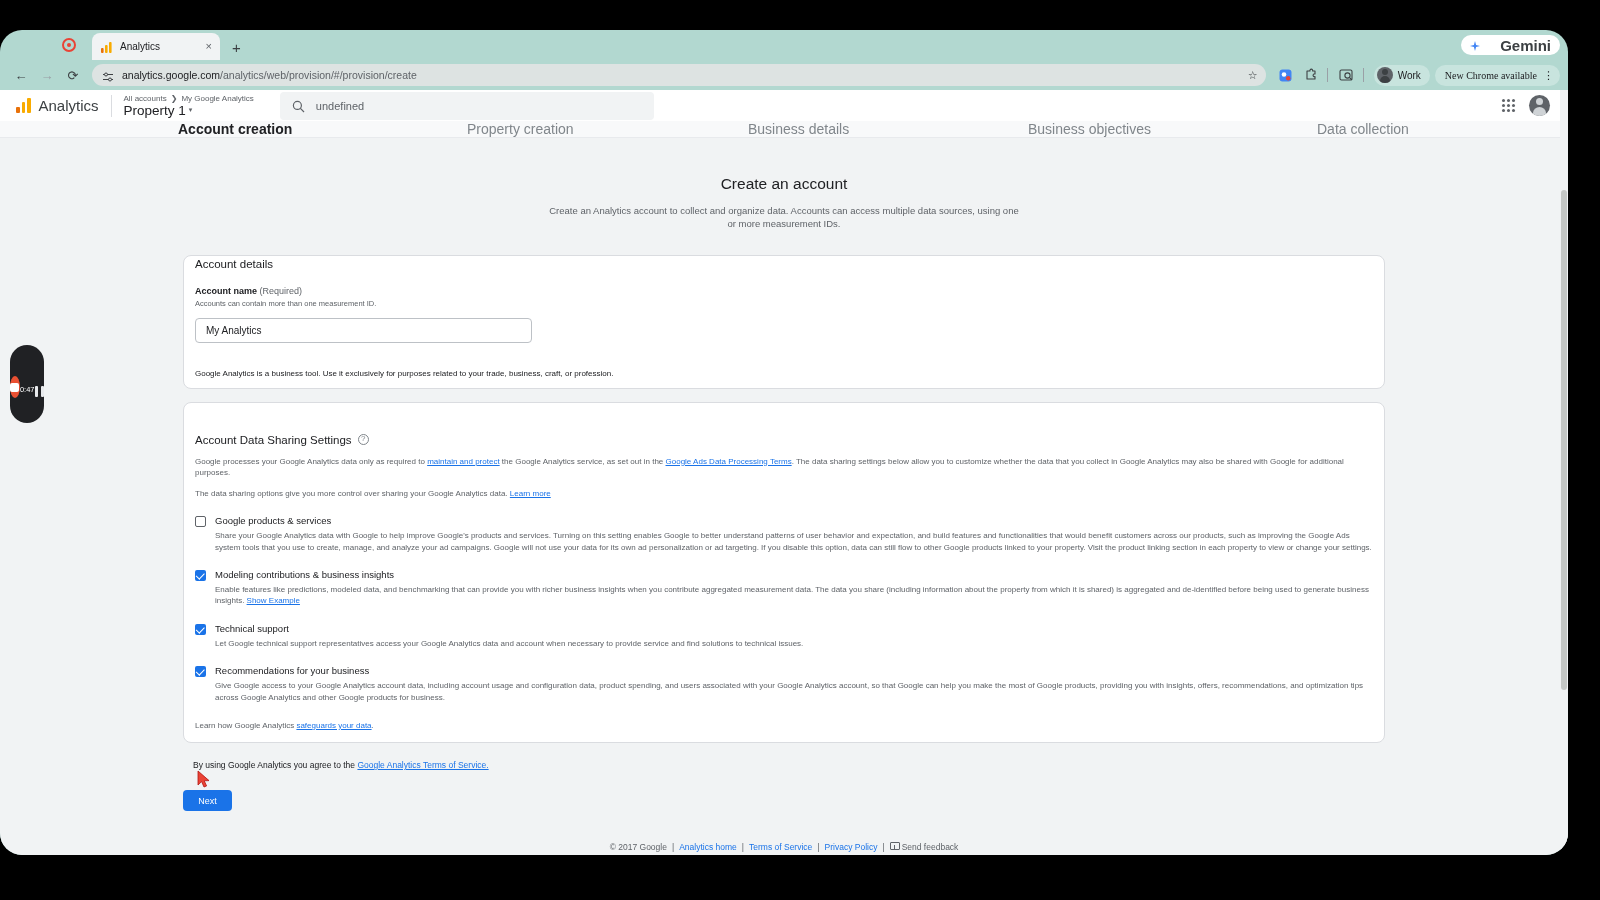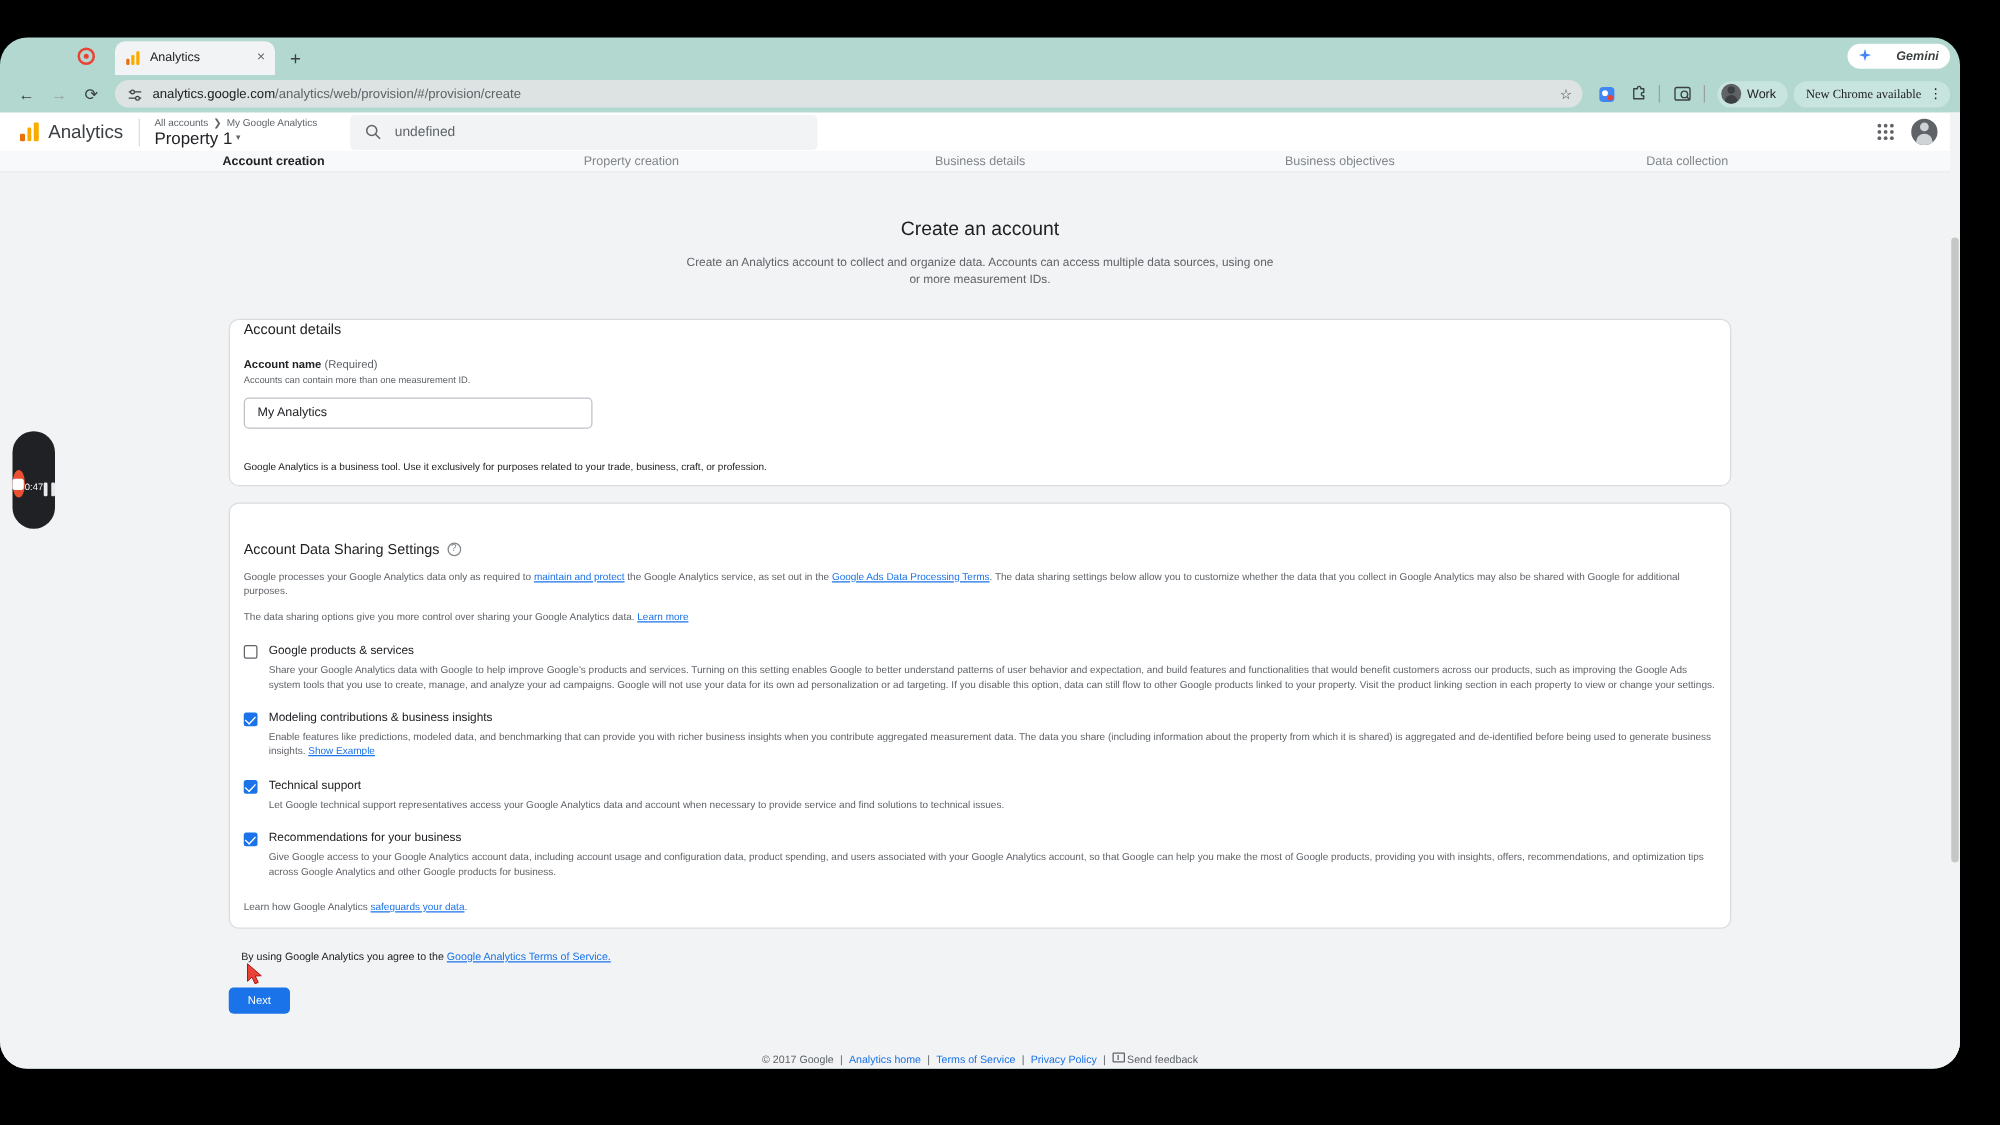--- a/index.html
+++ b/index.html
@@ -30,21 +30,21 @@
     width: 128px; height: 27px; background: #f1f3f4;
     border-radius: 8px 8px 0 0; padding: 0 8px; margin-left: 37px;
   }
   .tab-fav { width: 13px; height: 13px; position: relative; flex: 0 0 auto; }
   .tab-title { font-size: 10px; color: #202124; white-space: nowrap; overflow: hidden; flex: 1; }
   .tab-close { font-size: 11px; color: #5f6368; line-height: 1; }
   .new-tab { margin-left: 12px; font-size: 15px; color: #3c4043; margin-bottom: 4px; }
   .gemini-pill {
     position: absolute; right: 8px; top: 5px; height: 20px;
     background: #fff; border-radius: 10px; display: flex; align-items: center;
-    gap: 20px; padding: 0 9px; font-size: 10px; color: #3c4043; font-weight: 600; font-style: italic;
+    gap: 20px; padding: 0 9px; font-size: 15px; color: #3c4043; font-weight: 600;
   }
 
   .toolbar { height: 30px; display: flex; align-items: center; gap: 0px; padding: 0 8px; }
   .nav-btn { width: 26px; height: 26px; display: flex; align-items: center; justify-content: center;
              color: #3c4043; font-size: 13px; }
   .nav-btn.disabled { color: #9aa0a6; }
   .omnibox {
     flex: 1; height: 22px; background: #dde3e2; border-radius: 11px;
     display: flex; align-items: center; padding: 0 10px; margin: 0 6px; position: relative;
   }
@@ -95,21 +95,21 @@
   .grid-icon { display: grid; grid-template-columns: repeat(3, 3px); gap: 2px; }
   .grid-icon span { width: 3px; height: 3px; background: #5f6368; border-radius: 50%; }
   .avatar-lg {
     width: 21px; height: 21px; border-radius: 50%; background: #5f6368; position: relative; overflow: hidden;
   }
   .avatar-lg::before { content:""; position:absolute; left:7px; top:3px; width:7px;height:7px;border-radius:50%; background:#cfd3d6; }
   .avatar-lg::after { content:""; position:absolute; left:4px; top:12px; width:13px;height:12px;border-radius:50% 50% 0 0; background:#cfd3d6; }
 
   .stepper {
     height: 17px; background: #f8f9fa; display: flex; align-items: center;
-    font-size: 10px; position: relative; border-bottom: 1px solid #e8eaed;
+    font-size: 14px; position: relative; border-bottom: 1px solid #e8eaed;
   }
   .step { position: absolute; white-space: nowrap; color: #80868b; }
   .step.active { color: #202124; font-weight: 700; }
 
   .content-scroll { position: relative; height: 717px; overflow: hidden; }
 
   .hero-title { text-align: center; font-size: 15.5px; color: #202124; margin-top: 37px; }
   .hero-sub {
     text-align: center; font-size: 9.5px; color: #5f6368; line-height: 1.35;
     max-width: 480px; margin: 12px auto 0;
@@ -127,21 +127,21 @@
   .help-icon {
     width: 11px; height: 11px; border: 1px solid #80868b; border-radius: 50%;
     font-size: 8px; color: #80868b; display: flex; align-items: center; justify-content: center;
     line-height: 1;
   }
   .field-label { font-size: 9px; color: #202124; margin-top: 16px; }
   .field-label b { font-weight: 700; }
   .field-label span { color: #5f6368; }
   .field-hint { font-size: 7.5px; color: #5f6368; margin-top: 3px; }
   .text-input {
-    margin-top: 10px; width: 279px; height: 25px; border: 1px solid #bdc1c6; border-radius: 4px;
+    margin-top: 10px; width: 337px; height: 25px; border: 1px solid #bdc1c6; border-radius: 4px;
     font-size: 10px; color: #202124; padding: 0 10px; background: #fff;
     font-family: "Liberation Sans", sans-serif;
   }
   .disclaimer { font-size: 8px; color: #202124; margin-top: 26px; }
 
   .para { font-size: 8px; color: #5f6368; line-height: 1.45; margin-top: 10px; }
   .para.tight { margin-top: 9px; }
   a.lnk { color: #1a73e8; text-decoration: underline; }
 
   .opt { display: flex; gap: 9px; margin-top: 16px; }

